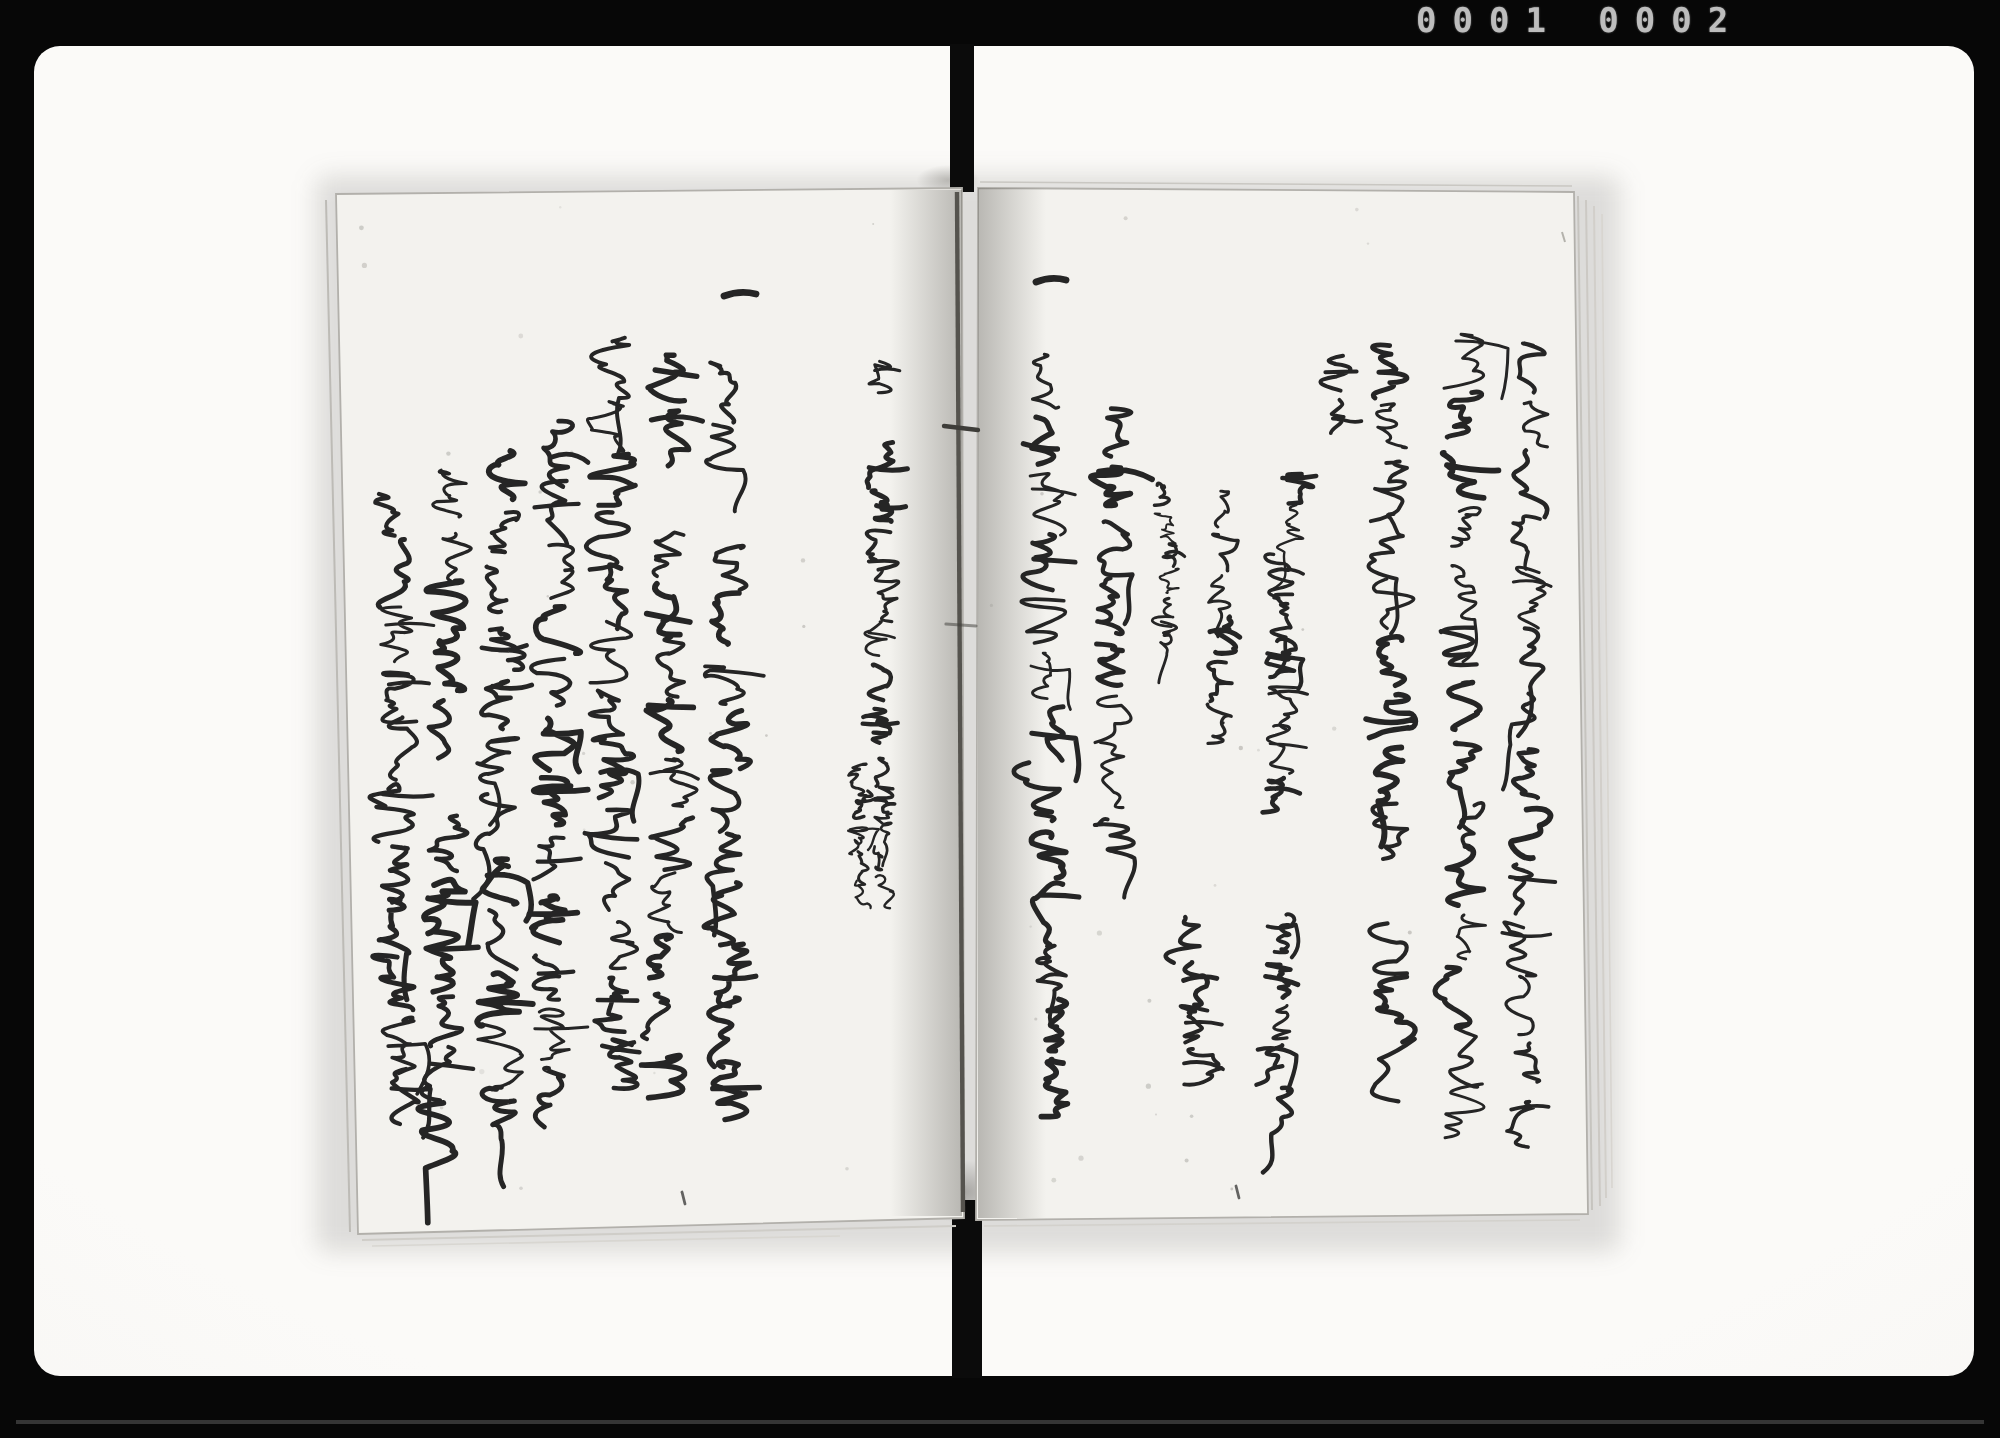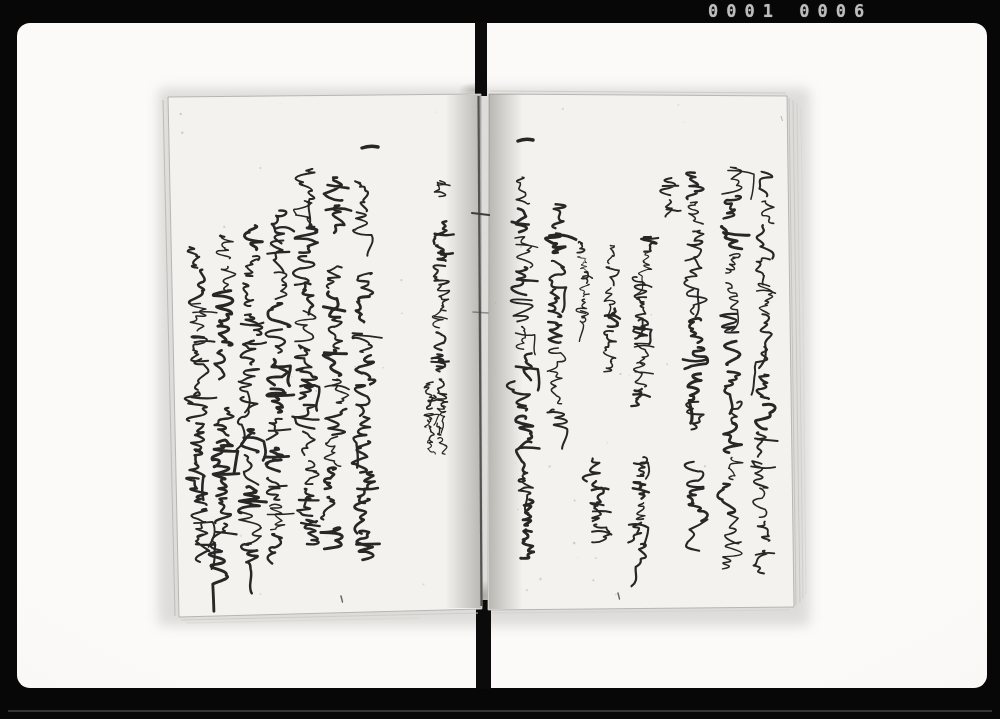--- a/index.html
+++ b/index.html
@@ -20,21 +20,21 @@
   .gutter-blob-bottom{position:absolute;left:450px;top:574px;width:64px;height:44px;
     background:radial-gradient(closest-side, rgba(95,93,88,.42), rgba(95,93,88,0) 72%);}
   .gutter-blob-top{position:absolute;left:453px;top:80px;width:42px;height:20px;
     background:radial-gradient(closest-side, rgba(110,108,102,.38), rgba(110,108,102,0) 75%);}
   svg.calligraphy{position:absolute;left:0;top:0;pointer-events:none;}
 </style>
 </head>
 <body>
 
 <div class="frame">
-  <div class="counter" style="color: rgb(189, 189, 189);">0001 0006</div>
+  <div class="counter" style="color: rgb(189, 189, 189);">0001 0002</div>
   <div class="mat"></div>
   <div class="book-shadow"></div>
   <div class="gutter-blob-top"></div>
   <div class="gutter-blob-bottom"></div>
   <div class="ribbon-top" style="background: rgb(11, 11, 11);"></div>
   <div class="ribbon-bottom" style="background: rgb(11, 11, 11);"></div>
   <svg class="calligraphy" id="bookSvg" width="1000" height="719" viewBox="0 0 1000 719">
       <defs>
         <linearGradient id="gl" x1="0" x2="1" y1="0" y2="0">
           <stop offset="0" stop-color="rgba(90,88,82,0)"></stop>

